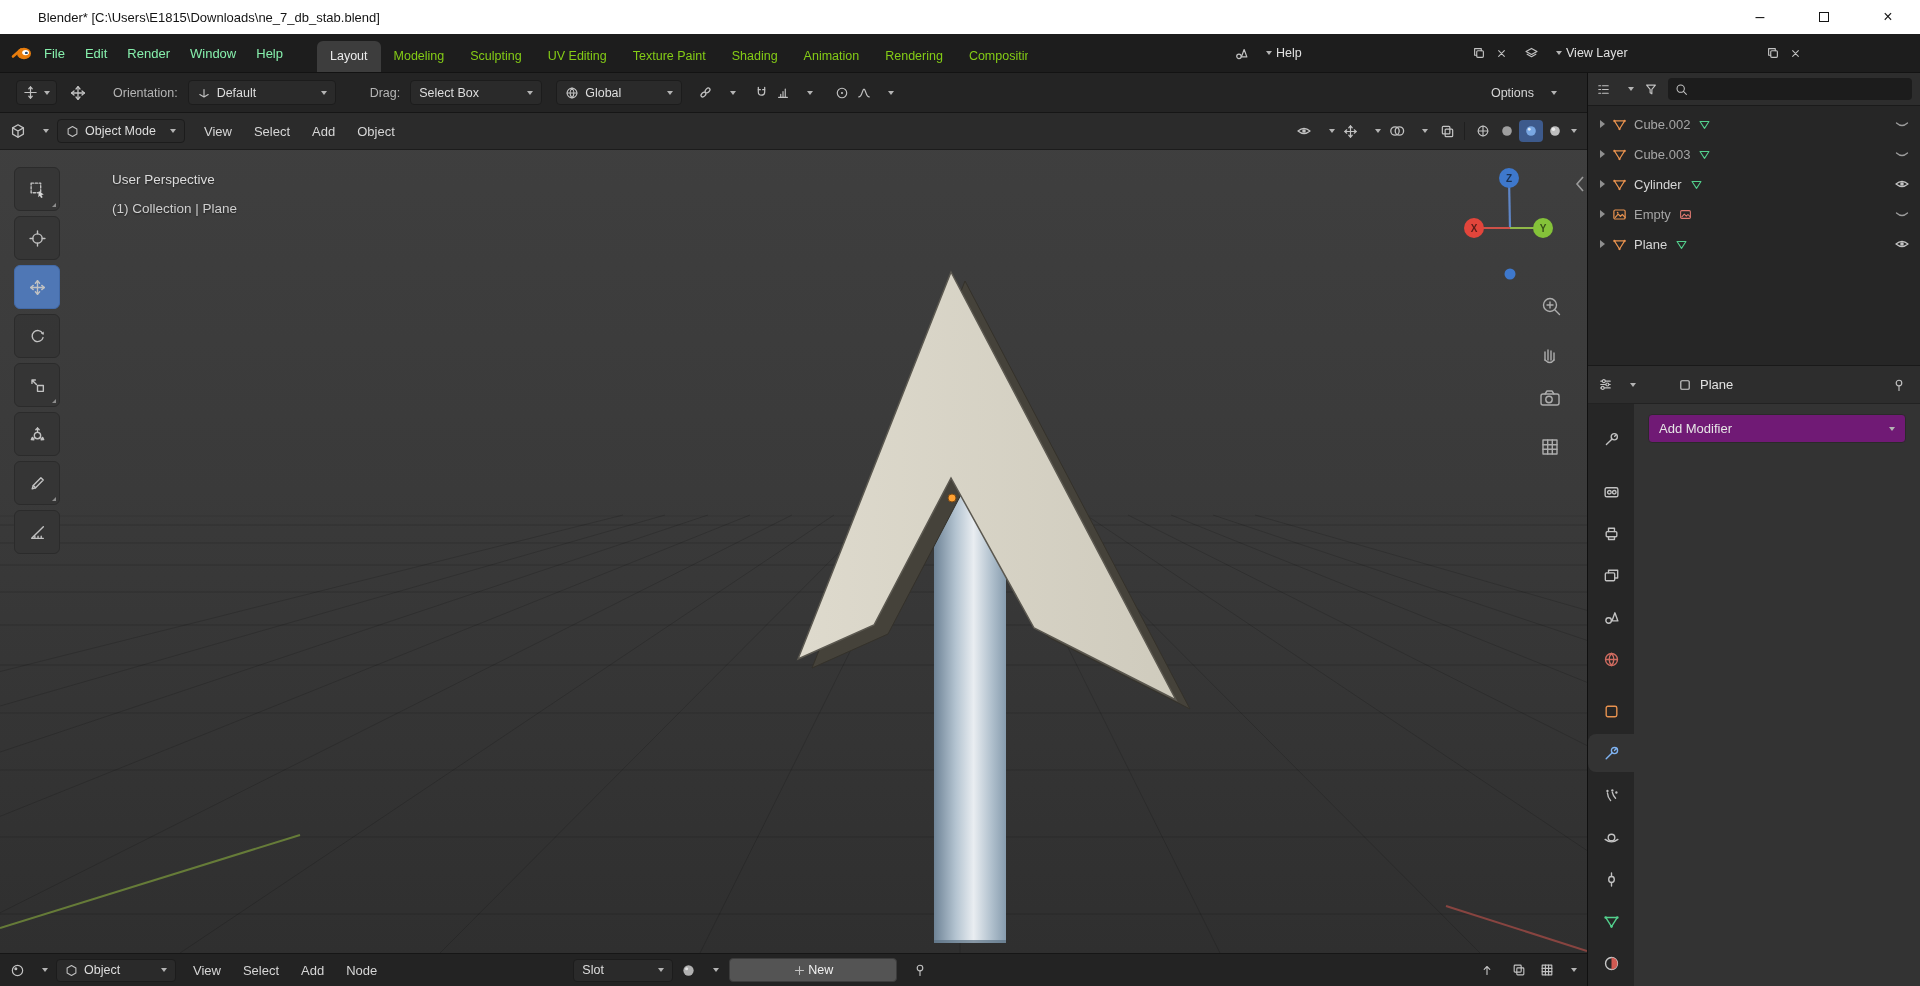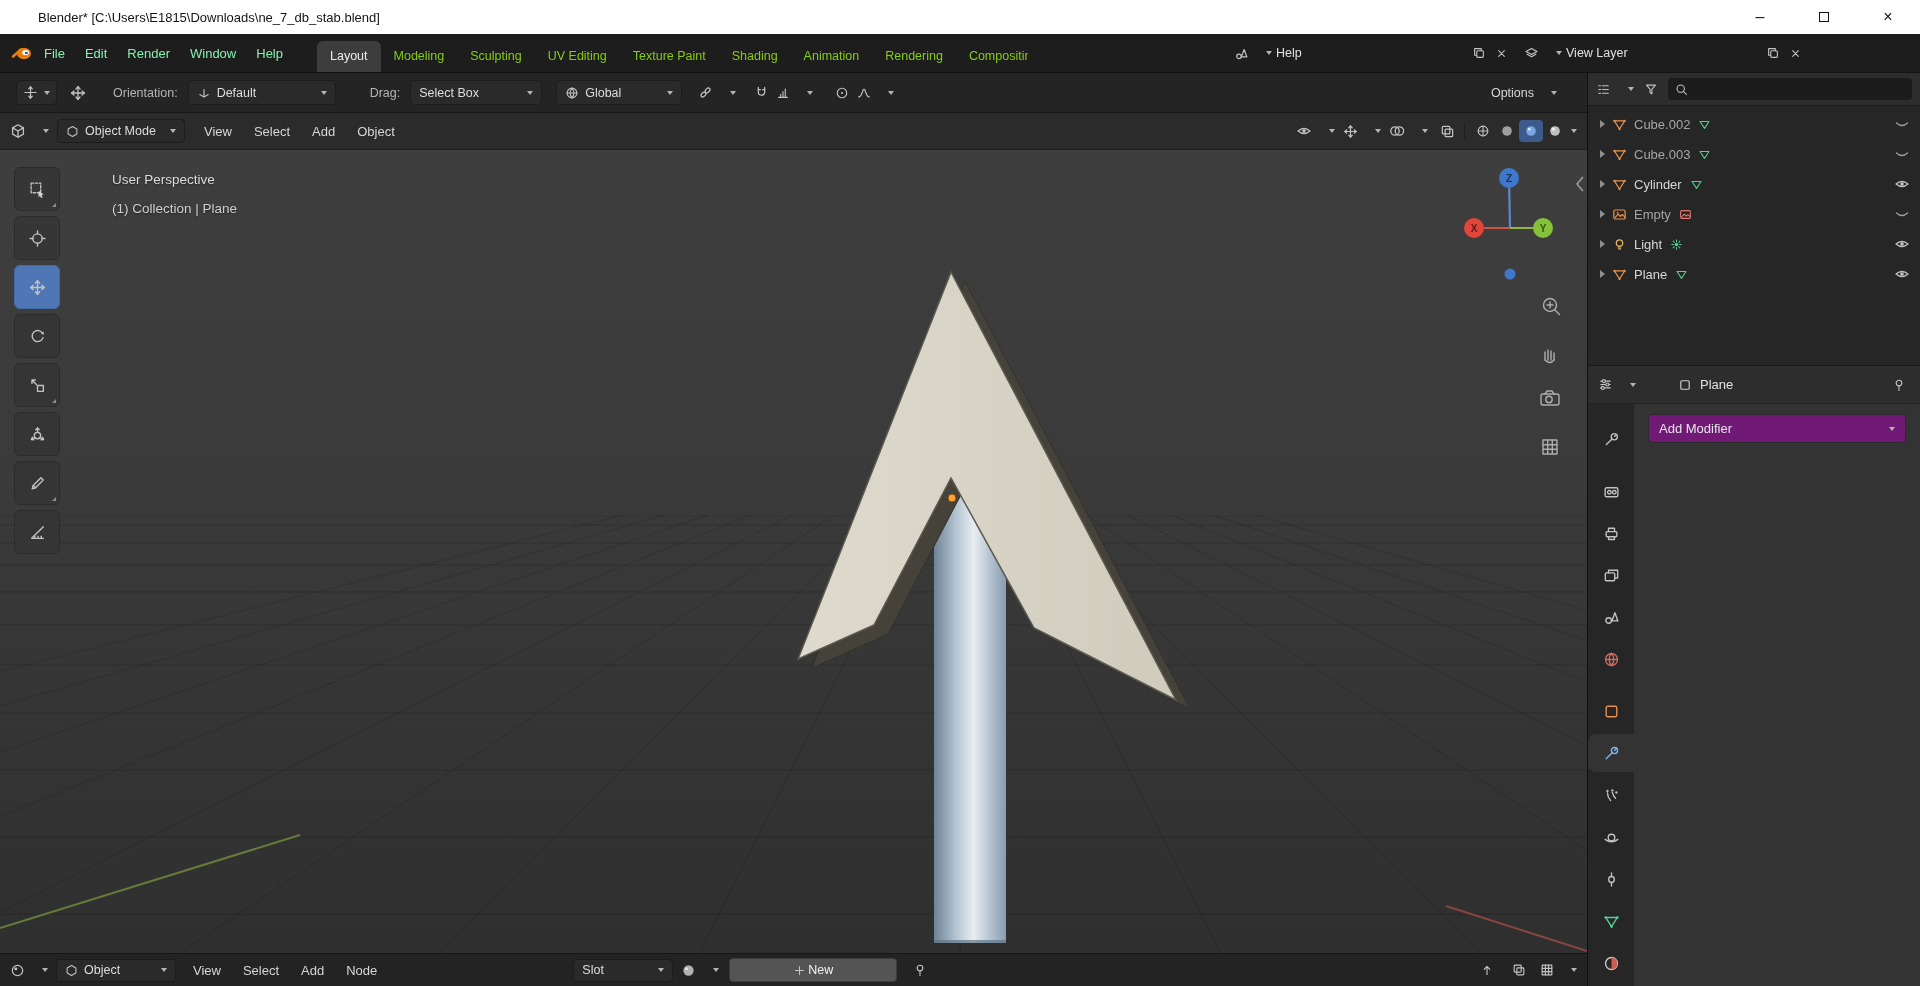--- a/index.html
+++ b/index.html
@@ -621,39 +621,20 @@
             <span class="eye">
 
               <svg class="ic ec" width="16" height="16" viewBox="0 0 16 16">
                   <path d="M2.5 7 Q8 12 13.5 7" stroke="#9c9c9c"></path>
                 </svg>
             </span>
           </div>
 
 
 
-          <div class="out-row" data-vis="true">
-            <span class="disc"></span>
-            <svg class="ic" width="15" height="15" viewBox="0 0 16 16">
-                <circle cx="8" cy="6.4" r="3.4" stroke="#e8b85f"></circle>
-                <path d="M6.5 10.6 h3 M6.8 12.6 h2.4" stroke="#e8b85f"></path>
-              </svg>
-            <span class="nm">Light</span>
-            <svg class="ic" width="13" height="13" viewBox="0 0 16 16">
-                <circle cx="8" cy="8" r="2.2" fill="#53d08d" stroke="none"></circle>
-                <path d="M8 2.2 V4.2 M8 11.8 V13.8 M2.2 8 H4.2 M11.8 8 H13.8 M3.9 3.9 L5.3 5.3 M10.7 10.7 L12.1 12.1 M12.1 3.9 L10.7 5.3 M5.3 10.7 L3.9 12.1" stroke="#53d08d"></path>
-              </svg>
-            <span class="eye">
-              <svg class="ic eo" width="16" height="16" viewBox="0 0 16 16">
-                  <path d="M2 8 Q8 3 14 8 Q8 13 2 8 Z"></path>
-                  <circle cx="8" cy="8" r="1.8" fill="#c2c2c2" stroke="none"></circle>
-                </svg>
-
-            </span>
-          </div>
 
           <div class="out-row" data-vis="true">
             <span class="disc"></span>
             <svg class="ic" width="15" height="15" viewBox="0 0 16 16">
                 <path d="M2.5 4.2 h11 L8 12.8 Z" stroke="#e8924f"></path>
                 <circle cx="2.5" cy="4.2" r="1.2" fill="#e8924f" stroke="none"></circle>
                 <circle cx="13.5" cy="4.2" r="1.2" fill="#e8924f" stroke="none"></circle>
                 <circle cx="8" cy="12.8" r="1.2" fill="#e8924f" stroke="none"></circle>
               </svg>
             <span class="nm">Plane</span>

